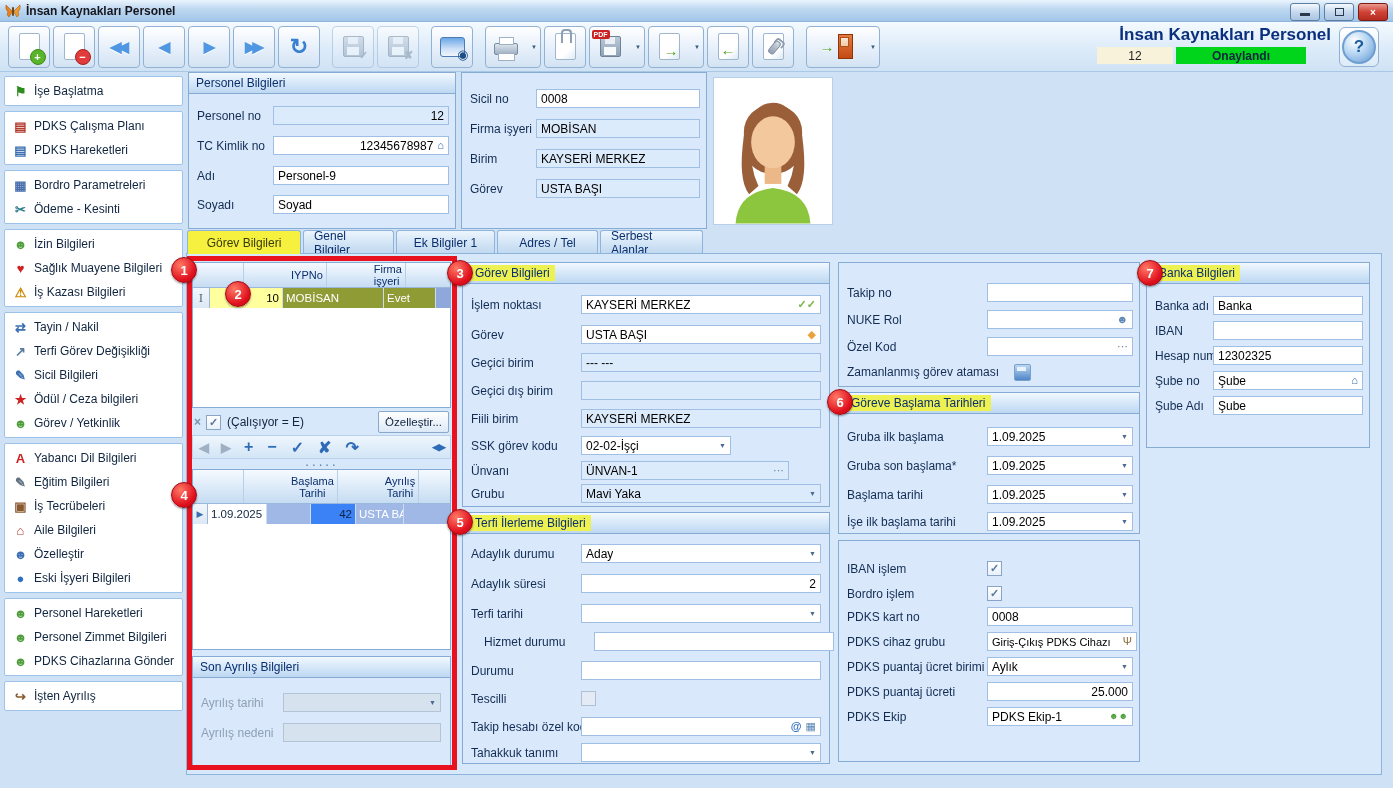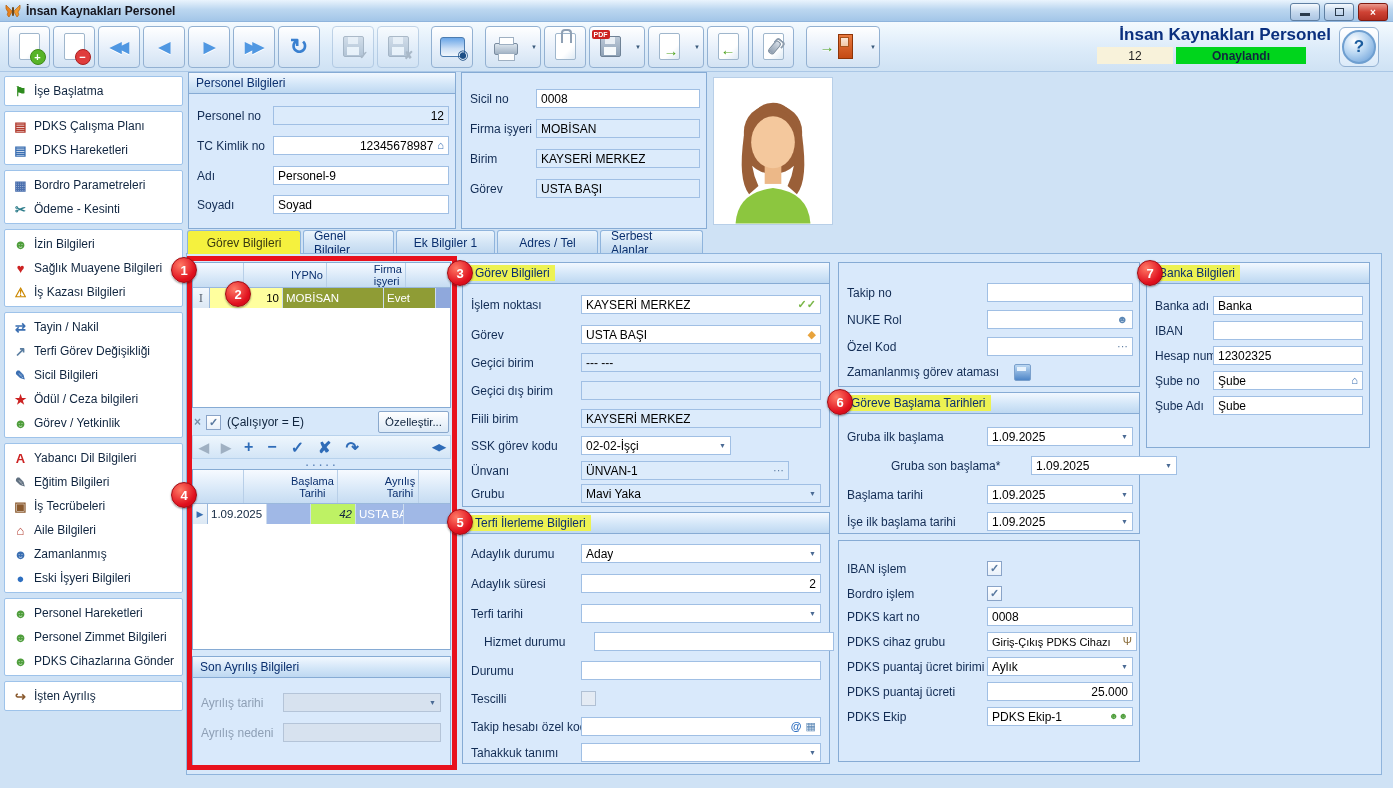--- a/index.html
+++ b/index.html
@@ -311,21 +311,21 @@
     <div class="sitem">
         <span class="sicon" style="color: rgb(138, 90, 46);">▣</span>
         <span>İş Tecrübeleri</span>
       </div>
     <div class="sitem">
         <span class="sicon" style="color: rgb(178, 59, 46);">⌂</span>
         <span>Aile Bilgileri</span>
       </div>
     <div class="sitem">
         <span class="sicon" style="color: rgb(59, 111, 178);">☻</span>
-        <span>Zamanlanmış</span>
+        <span>Özelleştir</span>
       </div>
     <div class="sitem">
         <span class="sicon" style="color: rgb(46, 111, 192);">●</span>
         <span>Eski İşyeri Bilgileri</span>
       </div>
   </div>
   <div class="sgroup">
     <div class="sitem">
         <span class="sicon" style="color: rgb(79, 158, 60);">☻</span>
         <span>Personel Hareketleri</span>
@@ -473,21 +473,21 @@
     <div class="gcol" style="width:59px;justify-content:center;text-align:center;">Başlama Tarihi</div>
     <div class="gcol" style="width:44px;justify-content:center;text-align:center;">Ayrılış Tarihi</div>
     <div class="gcol" style="width:45px;justify-content:center;text-align:center;">Çalışma Süresi</div>
     <div class="gcol" style="width:48px;">Görevi</div>
     <div class="gcol" style="flex:1;border-right:none;justify-content:center;text-align:center;">Ayrılış Nedeni</div>
   </div>
   <div class="grow">
     <div class="gcell selcell" style="width:15px;color:#3a6fb0;font-family:'Liberation Sans',sans-serif;font-size:9px;">▶</div>
     <div class="gcell" style="width:59px;background:#fff;">1.09.2025</div>
     <div class="gcell" style="width:44px;background:#a0b8e6;"></div>
-    <div class="gcell" style="width:45px;background:#bef264;justify-content:flex-end;color:#10253f;font-style:italic;">42</div>
+    <div class="gcell" style="width:45px;background:#3b82f6;justify-content:flex-end;color:#10253f;">42</div>
     <div class="gcell" style="width:48px;background:#a0b8e6;color:#fff;">USTA BAŞI</div>
     <div class="gcell" style="flex:1;background:#a0b8e6;border-right:none;"></div>
   </div>
 </div>
 
 <div class="panel" style="left:192px;top:656px;width:259px;height:110px;">
   <div class="pcap">
       <span>Son Ayrılış Bilgileri</span>
     </div>
   <div class="frow" style="top:36px;">
@@ -652,21 +652,21 @@
   <div class="pcap">
       <span class="hl">Göreve Başlama Tarihleri</span>
     </div>
   <div class="frow" style="top:34px;">
       <span class="lab">Gruba ilk başlama</span>
     <span class="fld" style="left:148px;width:146px;">
         <span class="val">1.09.2025</span>
         <span class="ddarr">▼</span>
       </span>
     </div>
-  <div class="frow" style="top:63px;margin-left:44px;">
+  <div class="frow" style="top:63px;">
       <span class="lab">Gruba son başlama*</span>
     <span class="fld" style="left:148px;width:146px;">
         <span class="val">1.09.2025</span>
         <span class="ddarr">▼</span>
       </span>
     </div>
   <div class="frow" style="top:92px;">
       <span class="lab">Başlama tarihi</span>
     <span class="fld" style="left:148px;width:146px;">
         <span class="val">1.09.2025</span>

